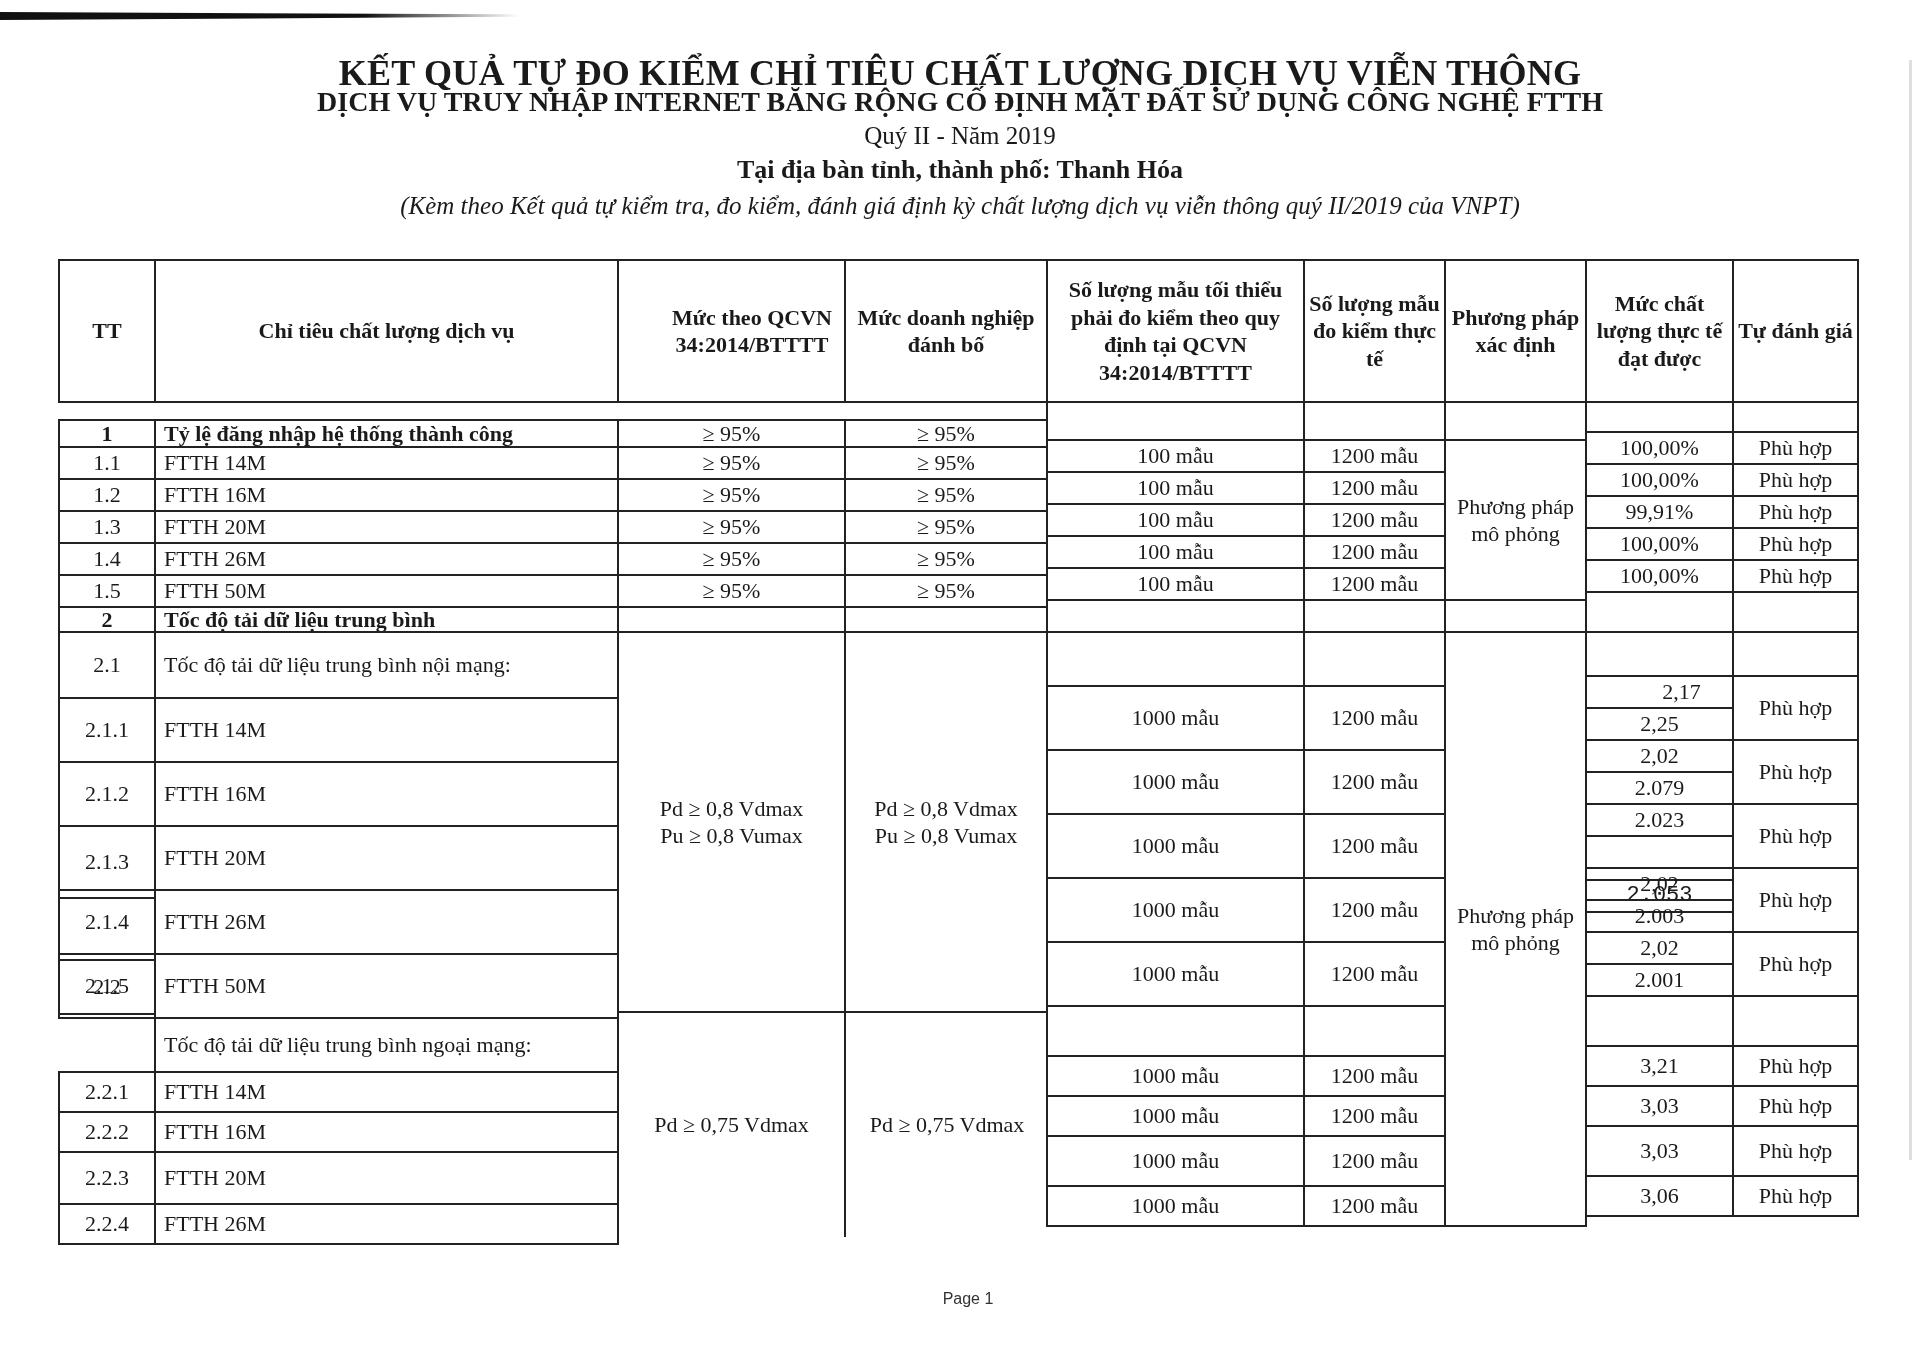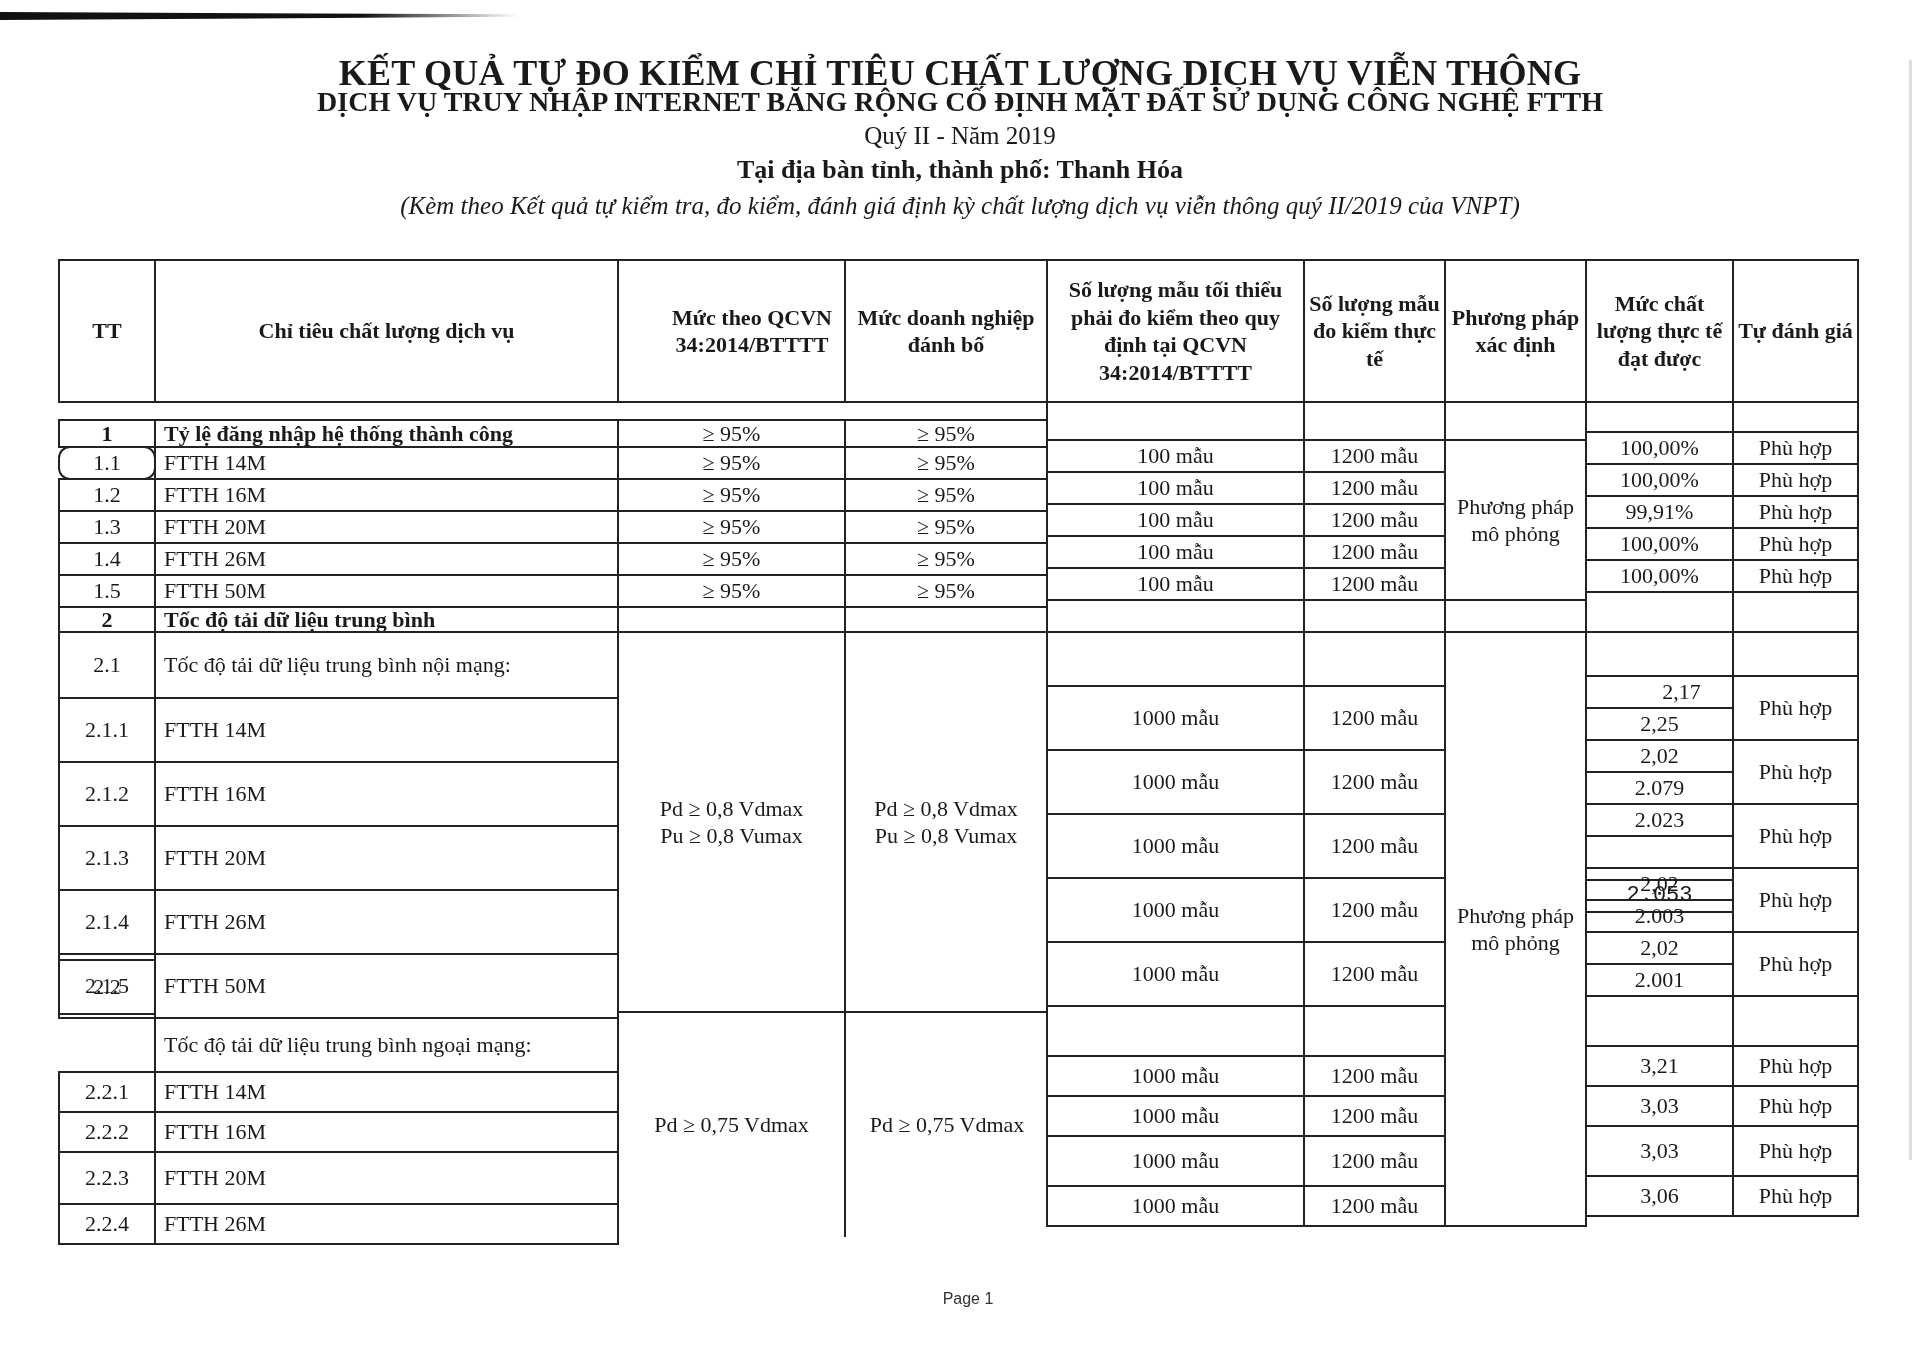--- a/index.html
+++ b/index.html
@@ -49,21 +49,21 @@
     <div class="cell hdr" style="left: 1586px; top: 260px; width: 149px; height: 144px;">Mức chất lượng thực tế đạt được</div>
     <div class="cell bold" style="left: 59px; top: 420px; width: 98px; height: 29px;">1</div>
     <div class="cell left bold" style="left: 155px; top: 420px; width: 465px; height: 29px;">Tỷ lệ đăng nhập hệ thống thành công</div>
     <div class="cell" style="left: 618px; top: 420px; width: 229px; height: 29px;">≥ 95%</div>
     <div class="cell" style="left: 845px; top: 420px; width: 204px; height: 29px;">≥ 95%</div>
     <div class="cell" style="left: 1047px; top: 402px; width: 259px; height: 40px;"></div>
     <div class="cell" style="left: 1304px; top: 402px; width: 143px; height: 40px;"></div>
     <div class="cell" style="left: 1445px; top: 402px; width: 143px; height: 40px;"></div>
     <div class="cell" style="left: 1586px; top: 402px; width: 149px; height: 32px;"></div>
     <div class="cell" style="left: 1733px; top: 402px; width: 127px; height: 32px;"></div>
-    <div class="cell" style="left: 59px; top: 447px; width: 98px; height: 34px; border-radius: 12px;">1.1</div>
+    <div class="cell" style="left: 59px; top: 447px; width: 98px; height: 34px;">1.1</div>
     <div class="cell left" style="left: 155px; top: 447px; width: 465px; height: 34px;">FTTH 14M</div>
     <div class="cell" style="left: 618px; top: 447px; width: 229px; height: 34px;">≥ 95%</div>
     <div class="cell" style="left: 845px; top: 447px; width: 204px; height: 34px;">≥ 95%</div>
     <div class="cell" style="left: 1047px; top: 440px; width: 259px; height: 34px;">100 mẫu</div>
     <div class="cell" style="left: 1304px; top: 440px; width: 143px; height: 34px;">1200 mẫu</div>
     <div class="cell" style="left: 1586px; top: 432px; width: 149px; height: 34px;">100,00%</div>
     <div class="cell" style="left: 1733px; top: 432px; width: 127px; height: 34px;">Phù hợp</div>
     <div class="cell" style="left: 59px; top: 479px; width: 98px; height: 34px;">1.2</div>
     <div class="cell left" style="left: 155px; top: 479px; width: 465px; height: 34px;">FTTH 16M</div>
     <div class="cell" style="left: 618px; top: 479px; width: 229px; height: 34px;">≥ 95%</div>
@@ -119,21 +119,21 @@
     <div class="cell" style="left: 1586px; top: 676px; width: 149px; height: 34px; padding-left: 48px;">2,17</div>
     <div class="cell" style="left: 1586px; top: 708px; width: 149px; height: 34px;">2,25</div>
     <div class="cell" style="left: 1733px; top: 676px; width: 127px; height: 66px;">Phù hợp</div>
     <div class="cell" style="left: 59px; top: 762px; width: 98px; height: 66px;">2.1.2</div>
     <div class="cell left" style="left: 155px; top: 762px; width: 465px; height: 66px;">FTTH 16M</div>
     <div class="cell" style="left: 1047px; top: 750px; width: 259px; height: 66px;">1000 mẫu</div>
     <div class="cell" style="left: 1304px; top: 750px; width: 143px; height: 66px;">1200 mẫu</div>
     <div class="cell" style="left: 1586px; top: 740px; width: 149px; height: 34px;">2,02</div>
     <div class="cell" style="left: 1586px; top: 772px; width: 149px; height: 34px;">2.079</div>
     <div class="cell" style="left: 1733px; top: 740px; width: 127px; height: 66px;">Phù hợp</div>
-    <div class="cell" style="left: 59px; top: 826px; width: 98px; height: 66px;">2.1.3</div>
+    <div class="cell" style="left: 59px; top: 826px; width: 98px; height: 74px;">2.1.3</div>
     <div class="cell left" style="left: 155px; top: 826px; width: 465px; height: 66px;">FTTH 20M</div>
     <div class="cell" style="left: 1047px; top: 814px; width: 259px; height: 66px;">1000 mẫu</div>
     <div class="cell" style="left: 1304px; top: 814px; width: 143px; height: 66px;">1200 mẫu</div>
     <div class="cell" style="left: 1586px; top: 804px; width: 149px; height: 34px;">2.023</div>
     <div class="cell" style="left: 1586px; top: 880px; width: 149px; height: 34px; font-family: Liberation Mono, monospace;">2.053</div>
     <div class="cell" style="left: 1733px; top: 804px; width: 127px; height: 66px;">Phù hợp</div>
     <div class="cell" style="left: 59px; top: 890px; width: 98px; height: 66px;">2.1.4</div>
     <div class="cell left" style="left: 155px; top: 890px; width: 465px; height: 66px;">FTTH 26M</div>
     <div class="cell" style="left: 1047px; top: 878px; width: 259px; height: 66px;">1000 mẫu</div>
     <div class="cell" style="left: 1304px; top: 878px; width: 143px; height: 66px;">1200 mẫu</div>

